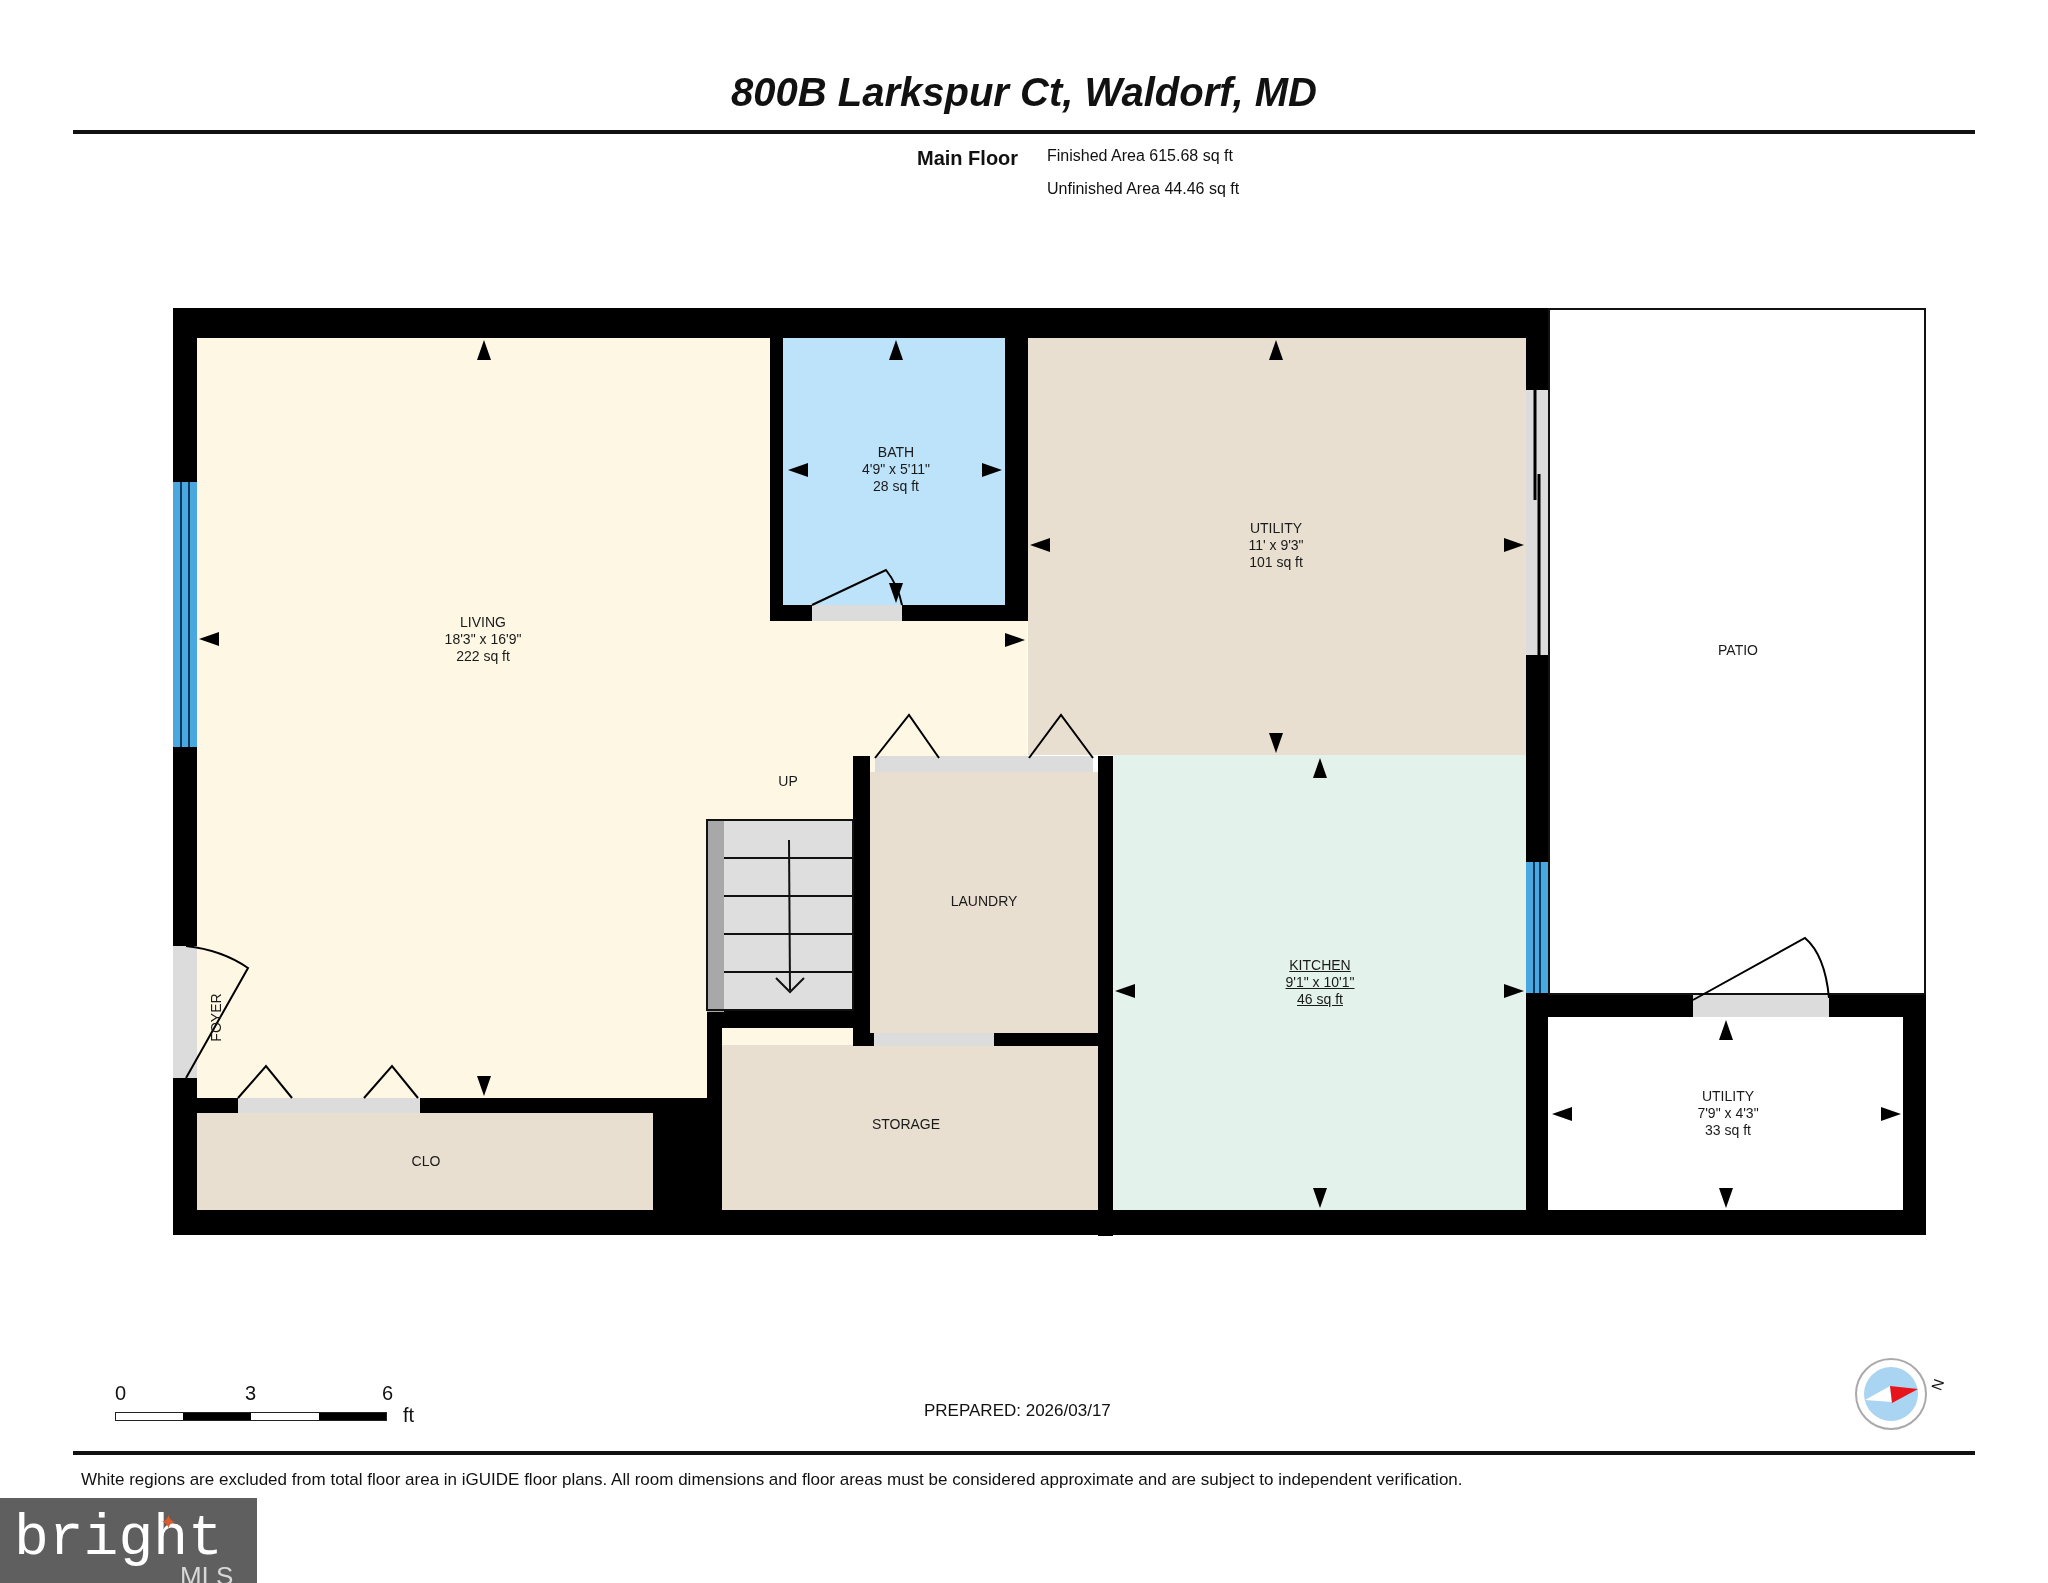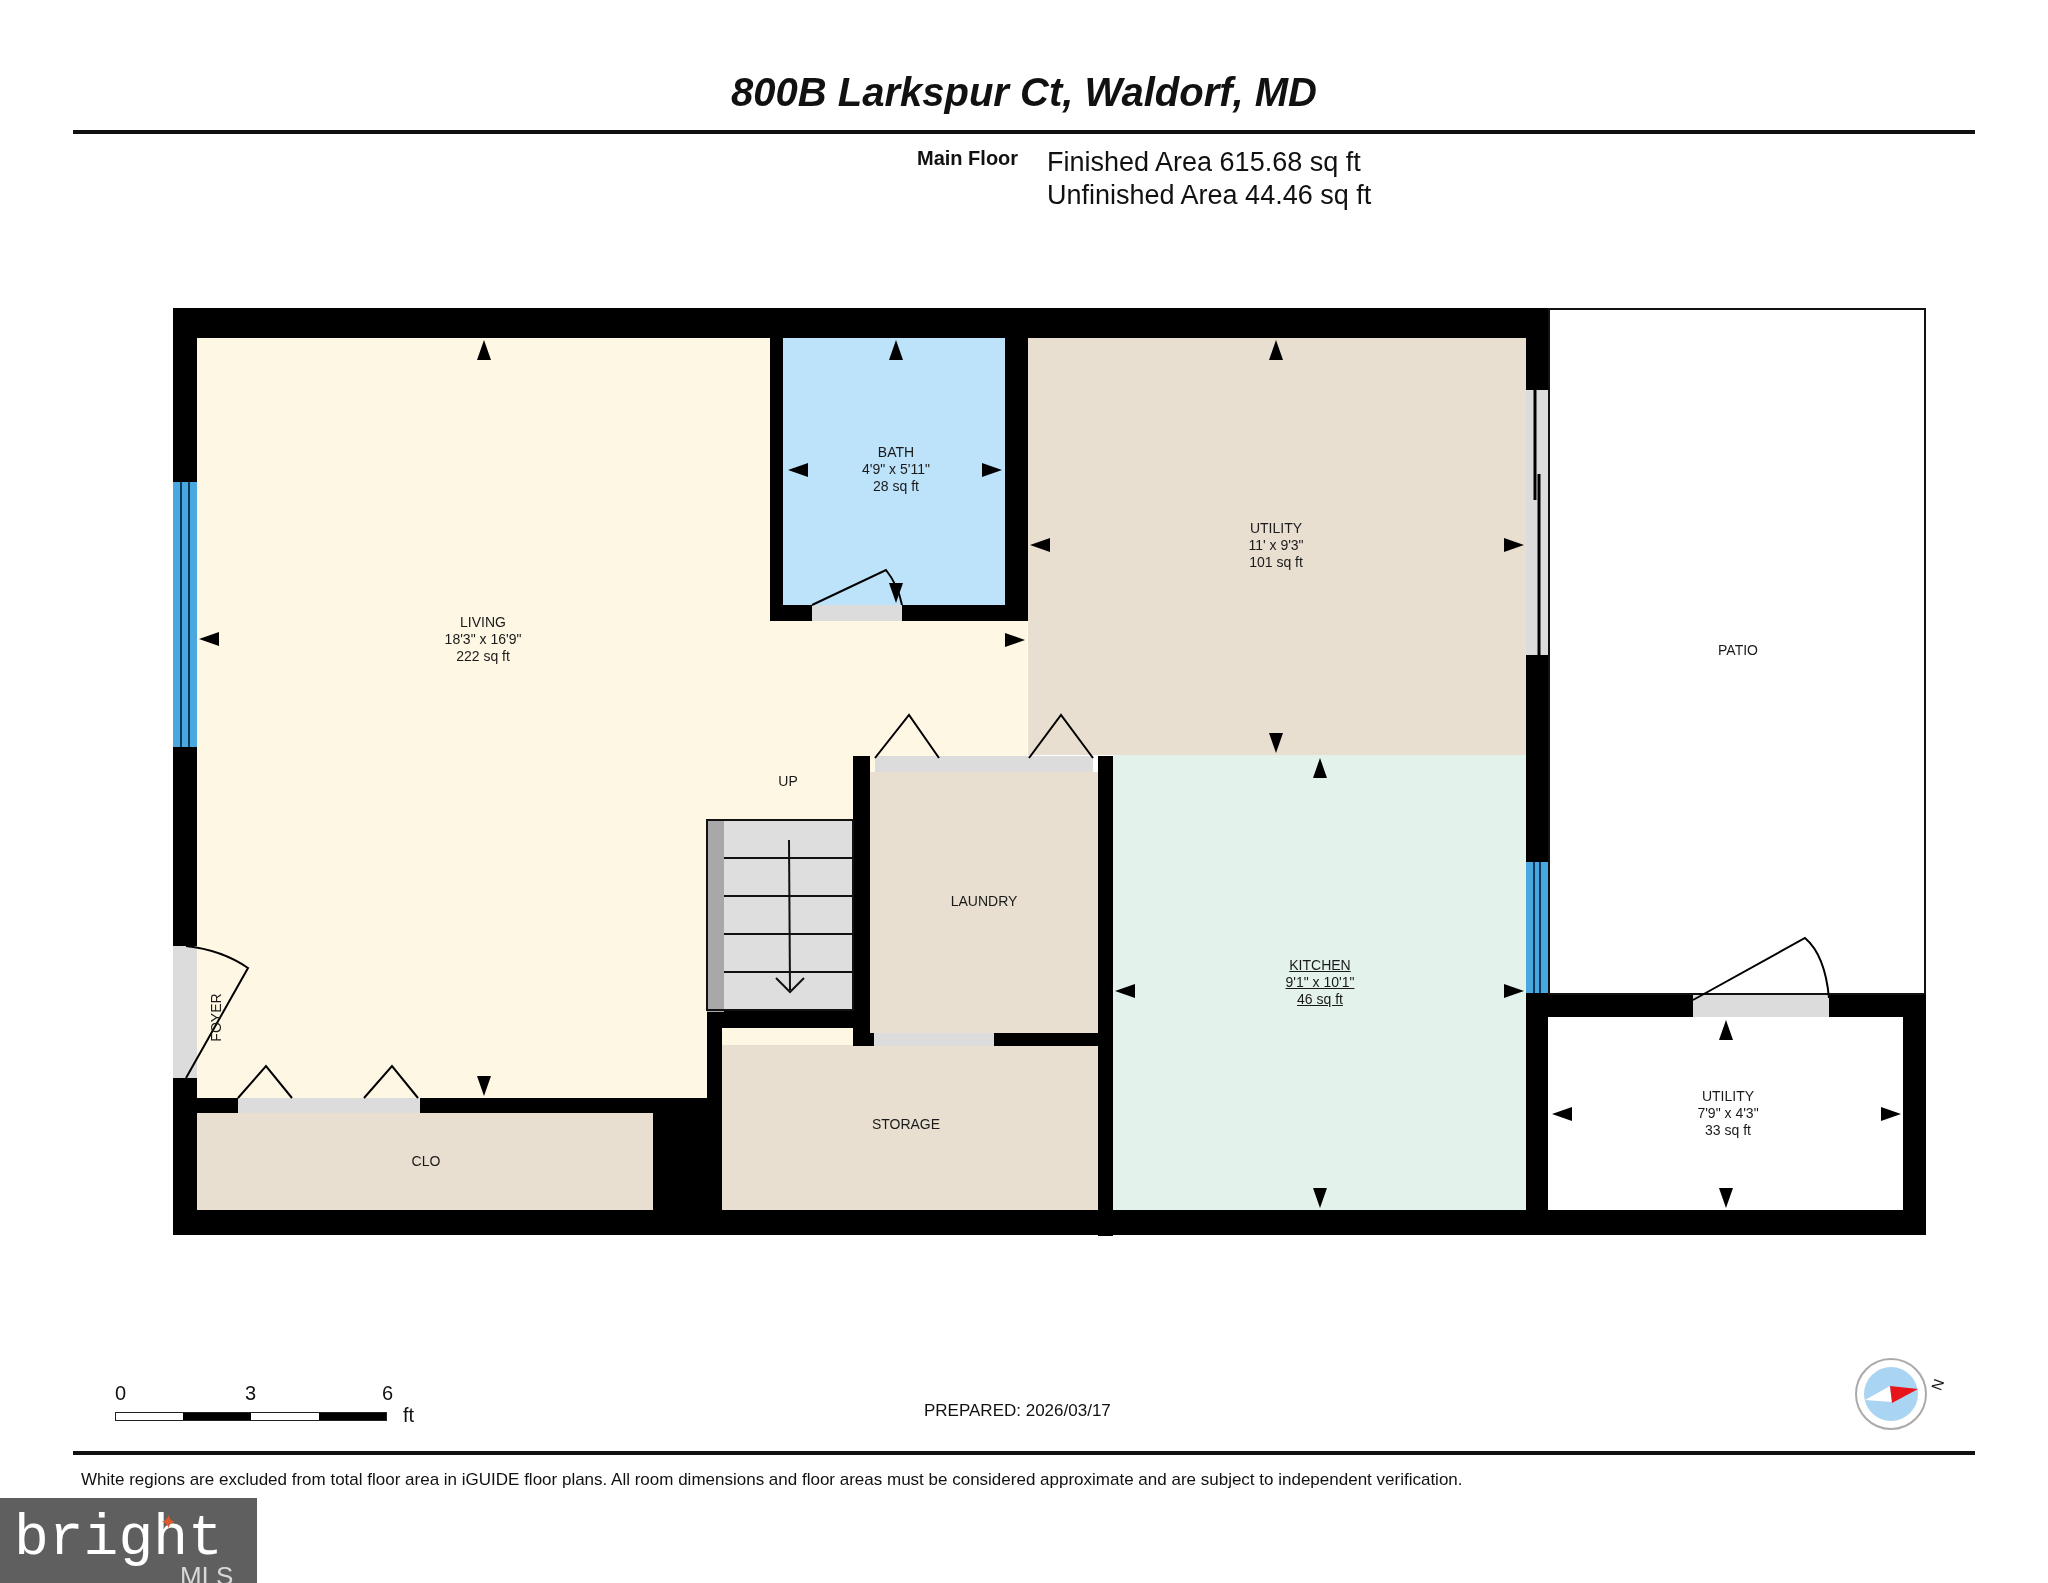--- a/index.html
+++ b/index.html
@@ -1,21 +1,21 @@
 <!DOCTYPE html>
 <html><head>
 <meta charset="utf-8">
 <style>
   html, body { margin:0; padding:0; background:#ffffff; }
   body { width:2048px; height:1583px; position:relative; overflow:hidden; font-family:"Liberation Sans", sans-serif; color:#111; }
   .abs { position:absolute; }
   .title { left:0; width:2048px; top:70px; text-align:center; font-size:40px; font-weight:bold; letter-spacing:0px;font-style:italic; }
   .hr { height:4px; background:#111; }
   .floor-label { font-size:20px; font-weight:bold; }
-  .area-text { font-size:27px; }
+  .area-text { font-size:16px; }
   .room-label { position:absolute; text-align:center; font-size:14px; line-height:17px; color:#1a1a1a; }
   .wall { position:absolute; background:#000; }
   .room { position:absolute; }
   .door-gap { position:absolute; background:#dcdcdc; }
   .window { position:absolute; background:#4aa8e0; }
   .arrow { position:absolute; width:0; height:0; }
   .up { border-left:7px solid transparent; border-right:7px solid transparent; border-bottom:20px solid #000; }
   .down { border-left:7px solid transparent; border-right:7px solid transparent; border-top:20px solid #000; }
   .left { border-top:7px solid transparent; border-bottom:7px solid transparent; border-right:20px solid #000; }
   .right { border-top:7px solid transparent; border-bottom:7px solid transparent; border-left:20px solid #000; }

